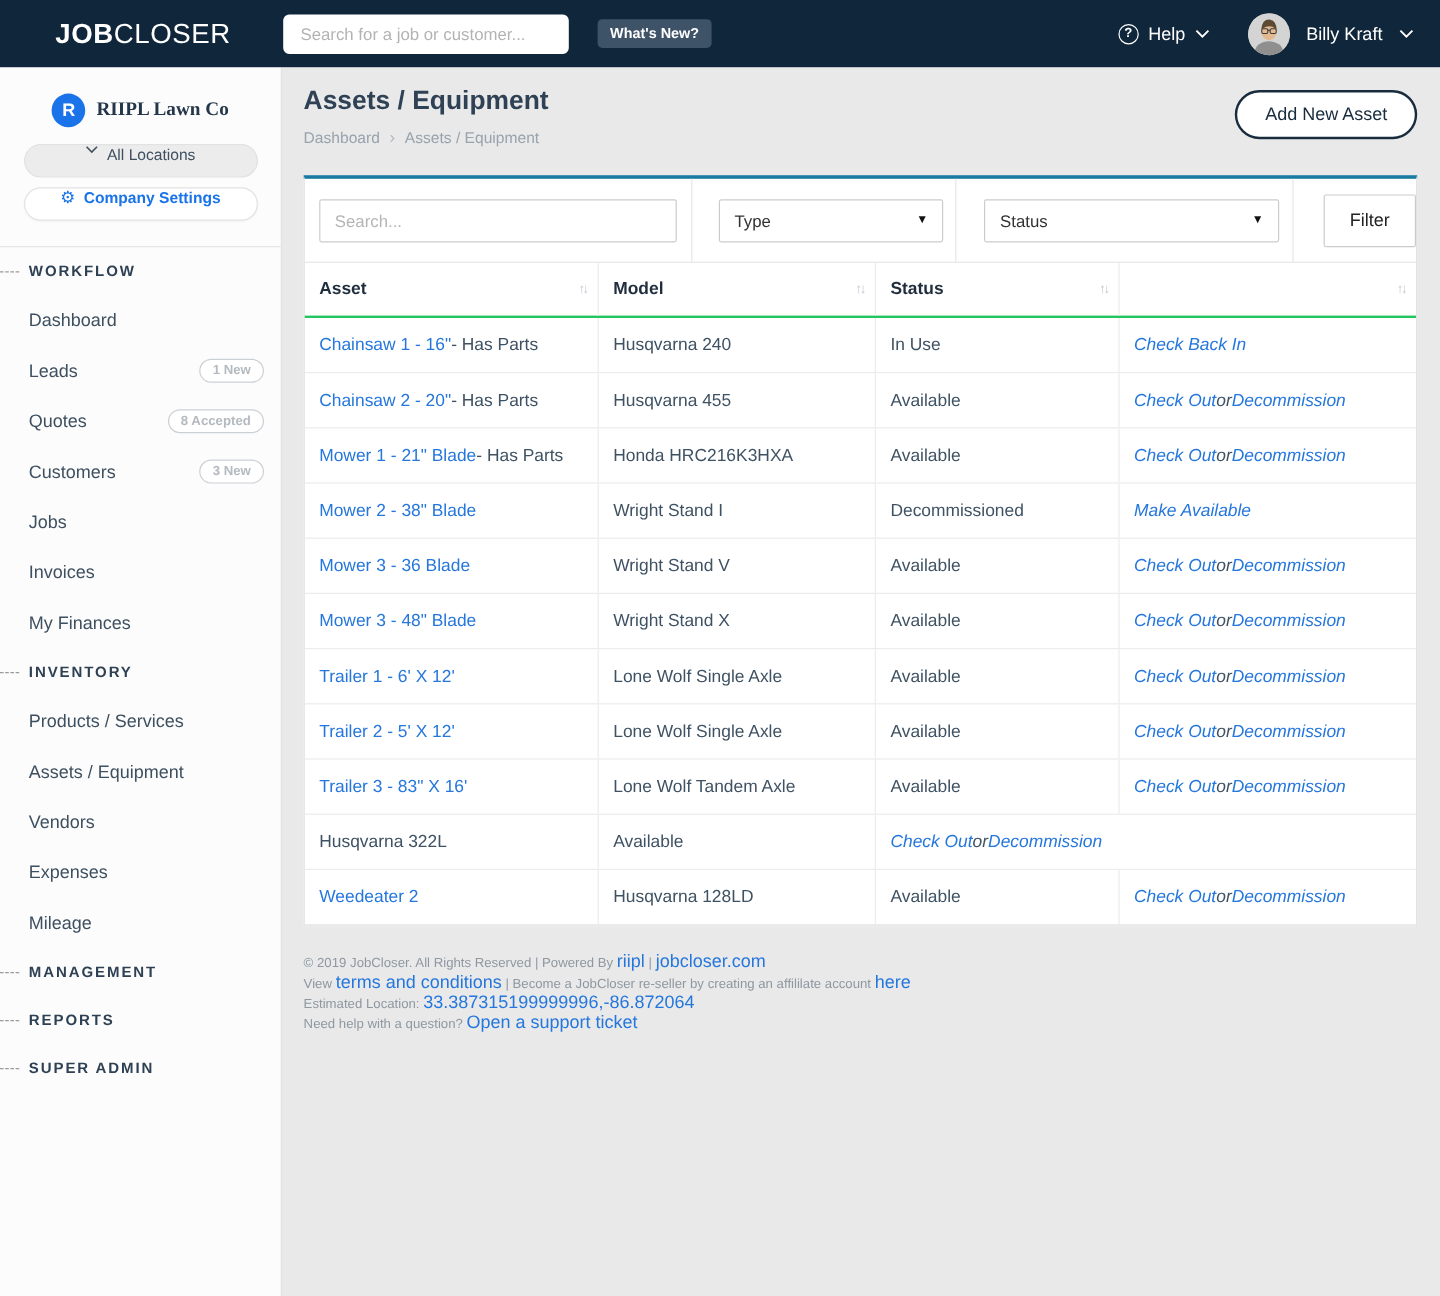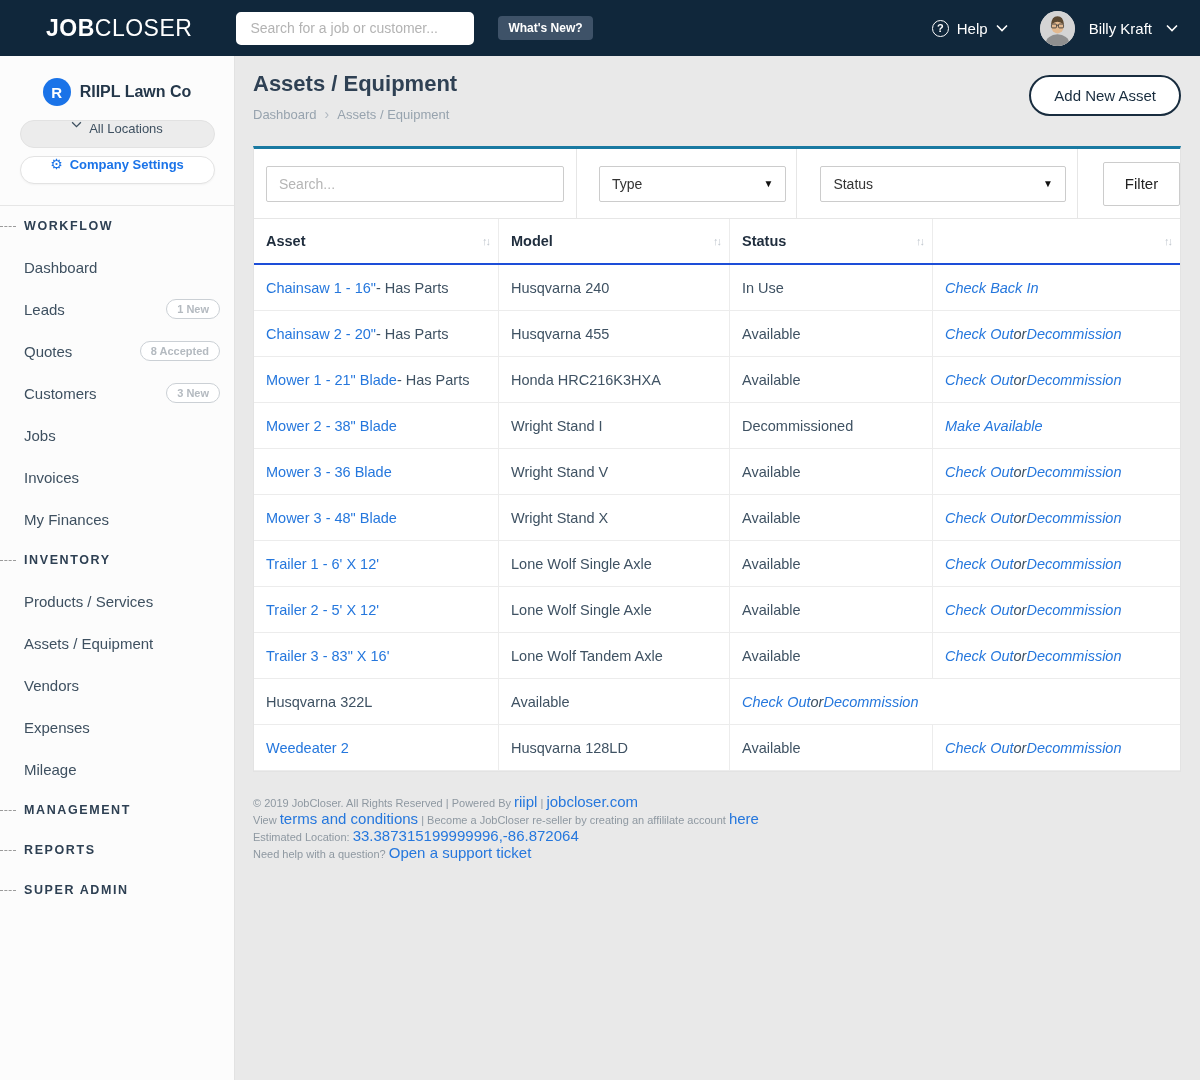--- a/index.html
+++ b/index.html
@@ -18,21 +18,21 @@
   .help-group { display:flex; align-items:center; gap:8px; color:#fff; font-size:15px; cursor:pointer; }
   .help-circle { width:17px; height:17px; border:1.5px solid #fff; border-radius:50%; display:inline-flex; align-items:center; justify-content:center; font-size:11px; font-weight:bold; }
   .chev { display:inline-block; }
   .avatar { width:35px; height:35px; border-radius:50%; overflow:hidden; display:inline-block; margin-left:18px; background:#cfcfcf; }
   .username { color:#fff; font-size:15px; }
 
   
   .sidebar { position:absolute; top:56px; left:0; width:235px; height:1024px; background:#fcfcfc; border-right:1px solid #e2e2e2; }
   .company-row { display:flex; align-items:center; justify-content:center; gap:9px; margin:22px 0 14px; }
   .company-logo { width:28px; height:28px; background:#1a73e8; border-radius:50%; color:#fff; font-weight:bold; font-size:15px; display:flex; align-items:center; justify-content:center; }
-  .company-name { font-size:16px; color:#24374a; font-weight:600; }
+  .company-name { font-size:16px; color:#24374a; font-weight:600;font-family:Liberation Serif, serif; }
   .pill { width:195px; height:28px; margin:8px auto 0; border-radius:15px; display:flex; align-items:flex-start; justify-content:center; gap:7px; font-size:13px; cursor:pointer; font-family:inherit; }
   .pill.locations { background:#ececec; border:1px solid #e2e2e2; color:#3e5060; }
   .pill.settings { background:#fff; border:1px solid #e3e3e3; color:#1a73e8; font-weight:600; box-shadow:0 1px 2px rgba(0,0,0,.04); }
   .gear { font-size:14px; line-height:1; }
   .sidebar-divider { border-bottom:1px solid #e6e6e6; margin-top:21px; }
   .nav-section { height:40px; display:flex; align-items:center; padding-left:24px; position:relative; color:#2e4053; font-weight:bold; font-size:12.5px; letter-spacing:1.6px; cursor:pointer; }
   .nav-section .dash { position:absolute; left:0; top:50%; width:16px; border-top:1px dashed #9a9a9a; }
   .nav-item { height:42px; display:flex; align-items:center; padding:0 14px 0 24px; color:#3e5060; font-size:15px; cursor:pointer; }
   .nav-badge { margin-left:auto; border:1.5px solid #cbd0d5; border-radius:10px; color:#b4bac0; font-size:11px; font-weight:bold; padding:3px 10px; background:#fff; }
 
@@ -53,21 +53,21 @@
   .filter-cell.c2 { width:214px; padding:0 10px; }
   .filter-cell.c3 { width:276px; padding:0 11px; }
   .filter-cell.c4 { flex:1; border-right:none; padding-left:13px; }
   .search-input { width:100%; height:36px; border:1px solid #ccc; border-radius:2px; padding:0 12px; font-size:14px; color:#444; font-family:inherit; }
   .search-input::placeholder { color:#b5b5b5; }
   .fake-select { width:100%; height:36px; border:1px solid #ccc; border-radius:2px; background:#fff; display:flex; align-items:center; padding:0 12px; font-size:14px; color:#333; cursor:pointer; }
   .fake-select .caret { margin-left:auto; font-size:10px; color:#111; }
   .filter-btn { width:77px; height:44px; background:#fff; border:1px solid #ccc; border-radius:2px; font-size:15px; color:#222; font-family:inherit; cursor:pointer; }
 
   .tbl-header, .tbl-row { display:grid; grid-template-columns:245px 231px 203px 1fr; }
-  .tbl-header { height:46px; border-bottom:2px solid #1d4ed8; }
+  .tbl-header { height:46px; border-bottom:2px solid #22c55e; }
   .th { display:flex; align-items:center; position:relative; padding-left:12px; font-size:14.5px; font-weight:bold; color:#1f2d3d; border-right:1px solid #ececec; }
   .th:last-child { border-right:none; }
   .sort { position:absolute; right:9px; color:#c0c7ce; font-size:11px; letter-spacing:-2px; cursor:pointer; }
   .tbl-row { height:46px; border-bottom:1px solid #ececec; }
   .td { display:flex; align-items:center; padding-left:12px; font-size:14.5px; color:#3f5263; border-right:1px solid #ececec; white-space:nowrap; overflow:hidden; }
   .td:last-child { border-right:none;font-style:italic; }
   .link { color:#2577dd; cursor:pointer; }
   .results-row { height:46px; display:flex; align-items:center; padding-left:12px; font-size:15px; font-weight:bold; color:#1e2b37; }
 
   .page-footer { margin-top:22px; }

